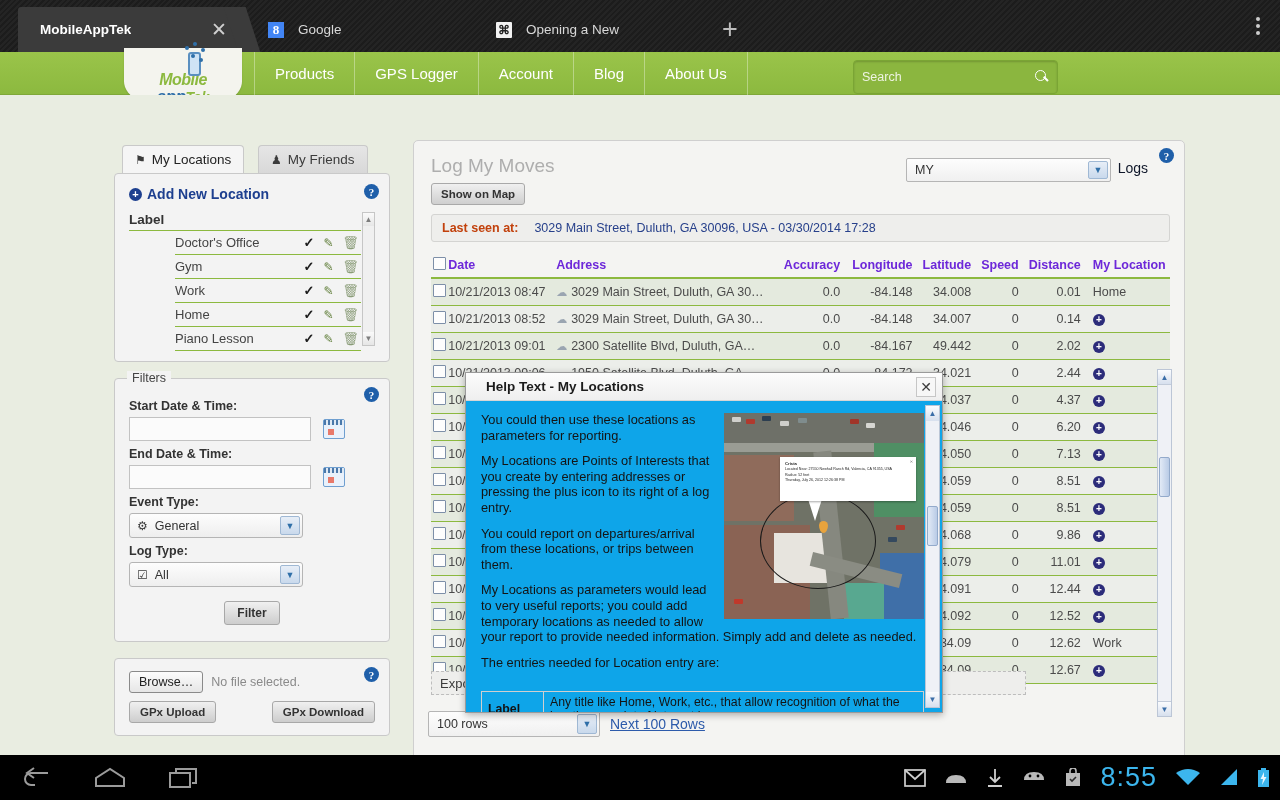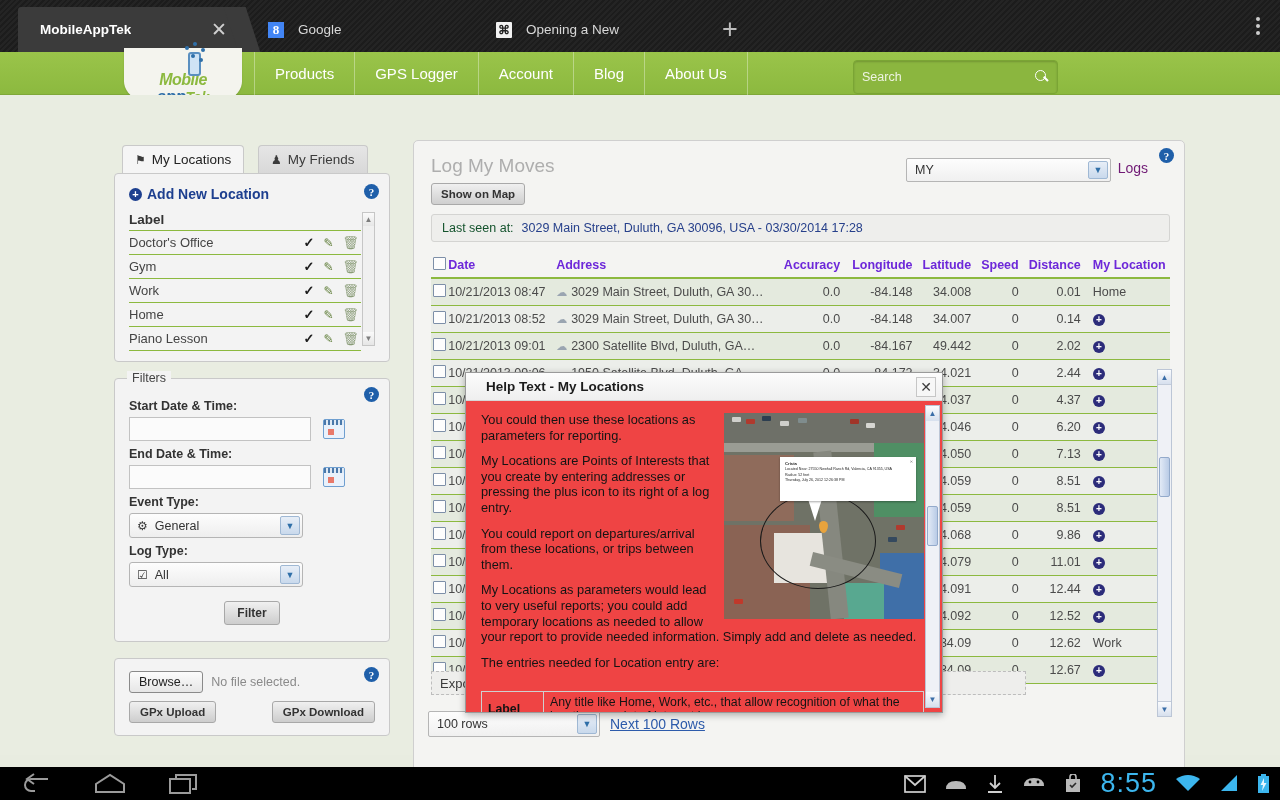--- a/index.html
+++ b/index.html
@@ -145,21 +145,21 @@
     width: 13px; height: 13px; border-radius: 50%; background: #1d3f8f; color:#fff;
     font-size: 11px; line-height: 12px; text-align: center; font-weight: bold;
   }
   .loc-list-wrap { position: relative; padding-right: 14px; }
   .loc-head {
     font-weight: bold; font-size: 13.5px; color: #333;
     padding-bottom: 3px; border-bottom: 1.5px solid #8cb93f;
   }
   .loc-row {
     display: flex; align-items: center; height: 24px;
-    border-bottom: 1px solid #8cb93f; font-size: 13px; color: #444;
+    border-bottom: 1px solid #8cb93f; font-size: 13px; color: #444; margin-left: 46px;
   }
   .loc-row .lbl { flex: 1; }
   .loc-row .acts { display: flex; align-items: center; gap: 9px; padding-right: 2px; }
   .ico-check { color: #1c1c1c; font-size: 13px; font-weight: bold; }
   .ico-edit { color: #5b7a33; font-size: 12px; }
   .ico-trash { color: #8a9c78; font-size: 13px; }
   .mini-scroll {
     position: absolute; right: 0; top: 0; width: 13px; height: 134px;
     background: #f0f0f0; border: 1px solid #c6c6c6;
   }
@@ -238,29 +238,29 @@
     position: absolute; left: 17px; top: 42px; padding: 4px 9px;
     background: linear-gradient(#f0f0f0,#cfcfcf); border: 1px solid #a9a9a9; border-radius: 3px;
     font-size: 11.5px; font-weight: bold; color: #333;
   }
   .my-select {
     position: absolute; right: 73px; top: 17px; width: 205px; height: 24px;
     border: 1px solid #b5b5b5; border-radius: 2px;
     background: linear-gradient(#fdfdfd,#f0f0f0);
     display: flex; align-items: center; padding-left: 8px; font-size: 12.5px; color: #333;
   }
-  .logs-label { position: absolute; right: 36px; top: 19px; font-size: 14px; color: #701a75; }
+  .logs-label { position: absolute; right: 36px; top: 19px; font-size: 14px; color: #0f172a; }
   .main-help { position: absolute; right: 10px; top: 7px; }
   .lastseen {
     position: absolute; left: 17px; top: 73px; right: 14px; height: 28px;
     background: #eeeeec; border: 1px solid #d4d4d2; border-radius: 3px;
     display: flex; align-items: center; padding-left: 10px;
     font-size: 12.5px;
   }
-  .lastseen b { color: #14532d; font-weight: normal; margin-right: 8px; }
+  .lastseen b { color: #c2410c; font-weight: bold; margin-right: 16px; }
   .lastseen a { color: #27408b; text-decoration: none; }
 
   
   .tbl-wrap { position: absolute; left: 17px; top: 114px; right: 14px; }
   .tbl { width: 100%; border-collapse: collapse; font-size: 12.5px; }
   .tbl thead th {
     font-weight: bold; color: #6d28d9; text-align: left;
     padding: 2px 0 4px 0; border-bottom: 2px solid #8cb93f; white-space: nowrap;
   }
   .tbl td { padding: 5px 0; border-bottom: 1px solid #8cb93f; color: #4b4b4b; white-space: nowrap; }
@@ -314,21 +314,21 @@
   .rows-select {
     position: absolute; left: 14px; top: 570px; width: 172px; height: 26px;
     border: 1px solid #b5b5b5; border-radius: 2px; background: linear-gradient(#fdfdfd,#f0f0f0);
     display: flex; align-items: center; padding-left: 8px; font-size: 12.5px; color: #333;
   }
   .next-rows { position: absolute; left: 196px; top: 575px; font-size: 14px; color: #2d5bab; }
 
   
   .modal {
     position: absolute; left: 465px; top: 277px; width: 478px; height: 341px;
-    background: #ef4444; border: 1px solid #9a9a9a;
+    background: #0ea5e9; border: 1px solid #9a9a9a;
     box-shadow: 0 2px 7px rgba(0,0,0,.3); z-index: 50;
   }
   .modal-head {
     height: 28px; background: linear-gradient(#fcfcfc,#efefef);
     border-bottom: 1px solid #d6d6d6; display: flex; align-items: center;
     padding: 0 8px 0 20px; position: relative;
   }
   .modal-title { font-size: 13.5px; font-weight: bold; color: #1c1c1c; }
   .modal-close {
     position: absolute; right: 6px; top: 4px; width: 20px; height: 20px;
@@ -383,21 +383,21 @@
   }
   .modal-scroll .sb-arr.bot { position: absolute; bottom: 0; left: 0; right: 0; }
   .modal-scroll .sb-thumb {
     position: absolute; left: 1px; right: 1px; top: 100px; height: 40px;
     background: linear-gradient(90deg,#e2eaf6,#b9cbe6);
     border: 1px solid #93aacb; border-radius: 2px;
   }
 
   
   .sysbar {
-    position: absolute; left: 0; bottom: 0; width: 1280px; height: 33px;
+    position: absolute; left: 0; bottom: 0; width: 1280px; height: 45px;
     background: #000; display: flex; align-items: center; text-align: center;
   }
   .sys-left { display: flex; align-items: center; gap: 42px; margin-left: 22px; }
   .sys-right { position: absolute; right: 10px; display: flex; align-items: center; gap: 18px; }
   .sys-clock { color: #3cb6ee; font-size: 27px; letter-spacing: 1px; }
   .nav-ico { color: #9b9b9b; }
   .stat-ico { color: #cfcfcf; }
 </style>
 </head>
 <body>

